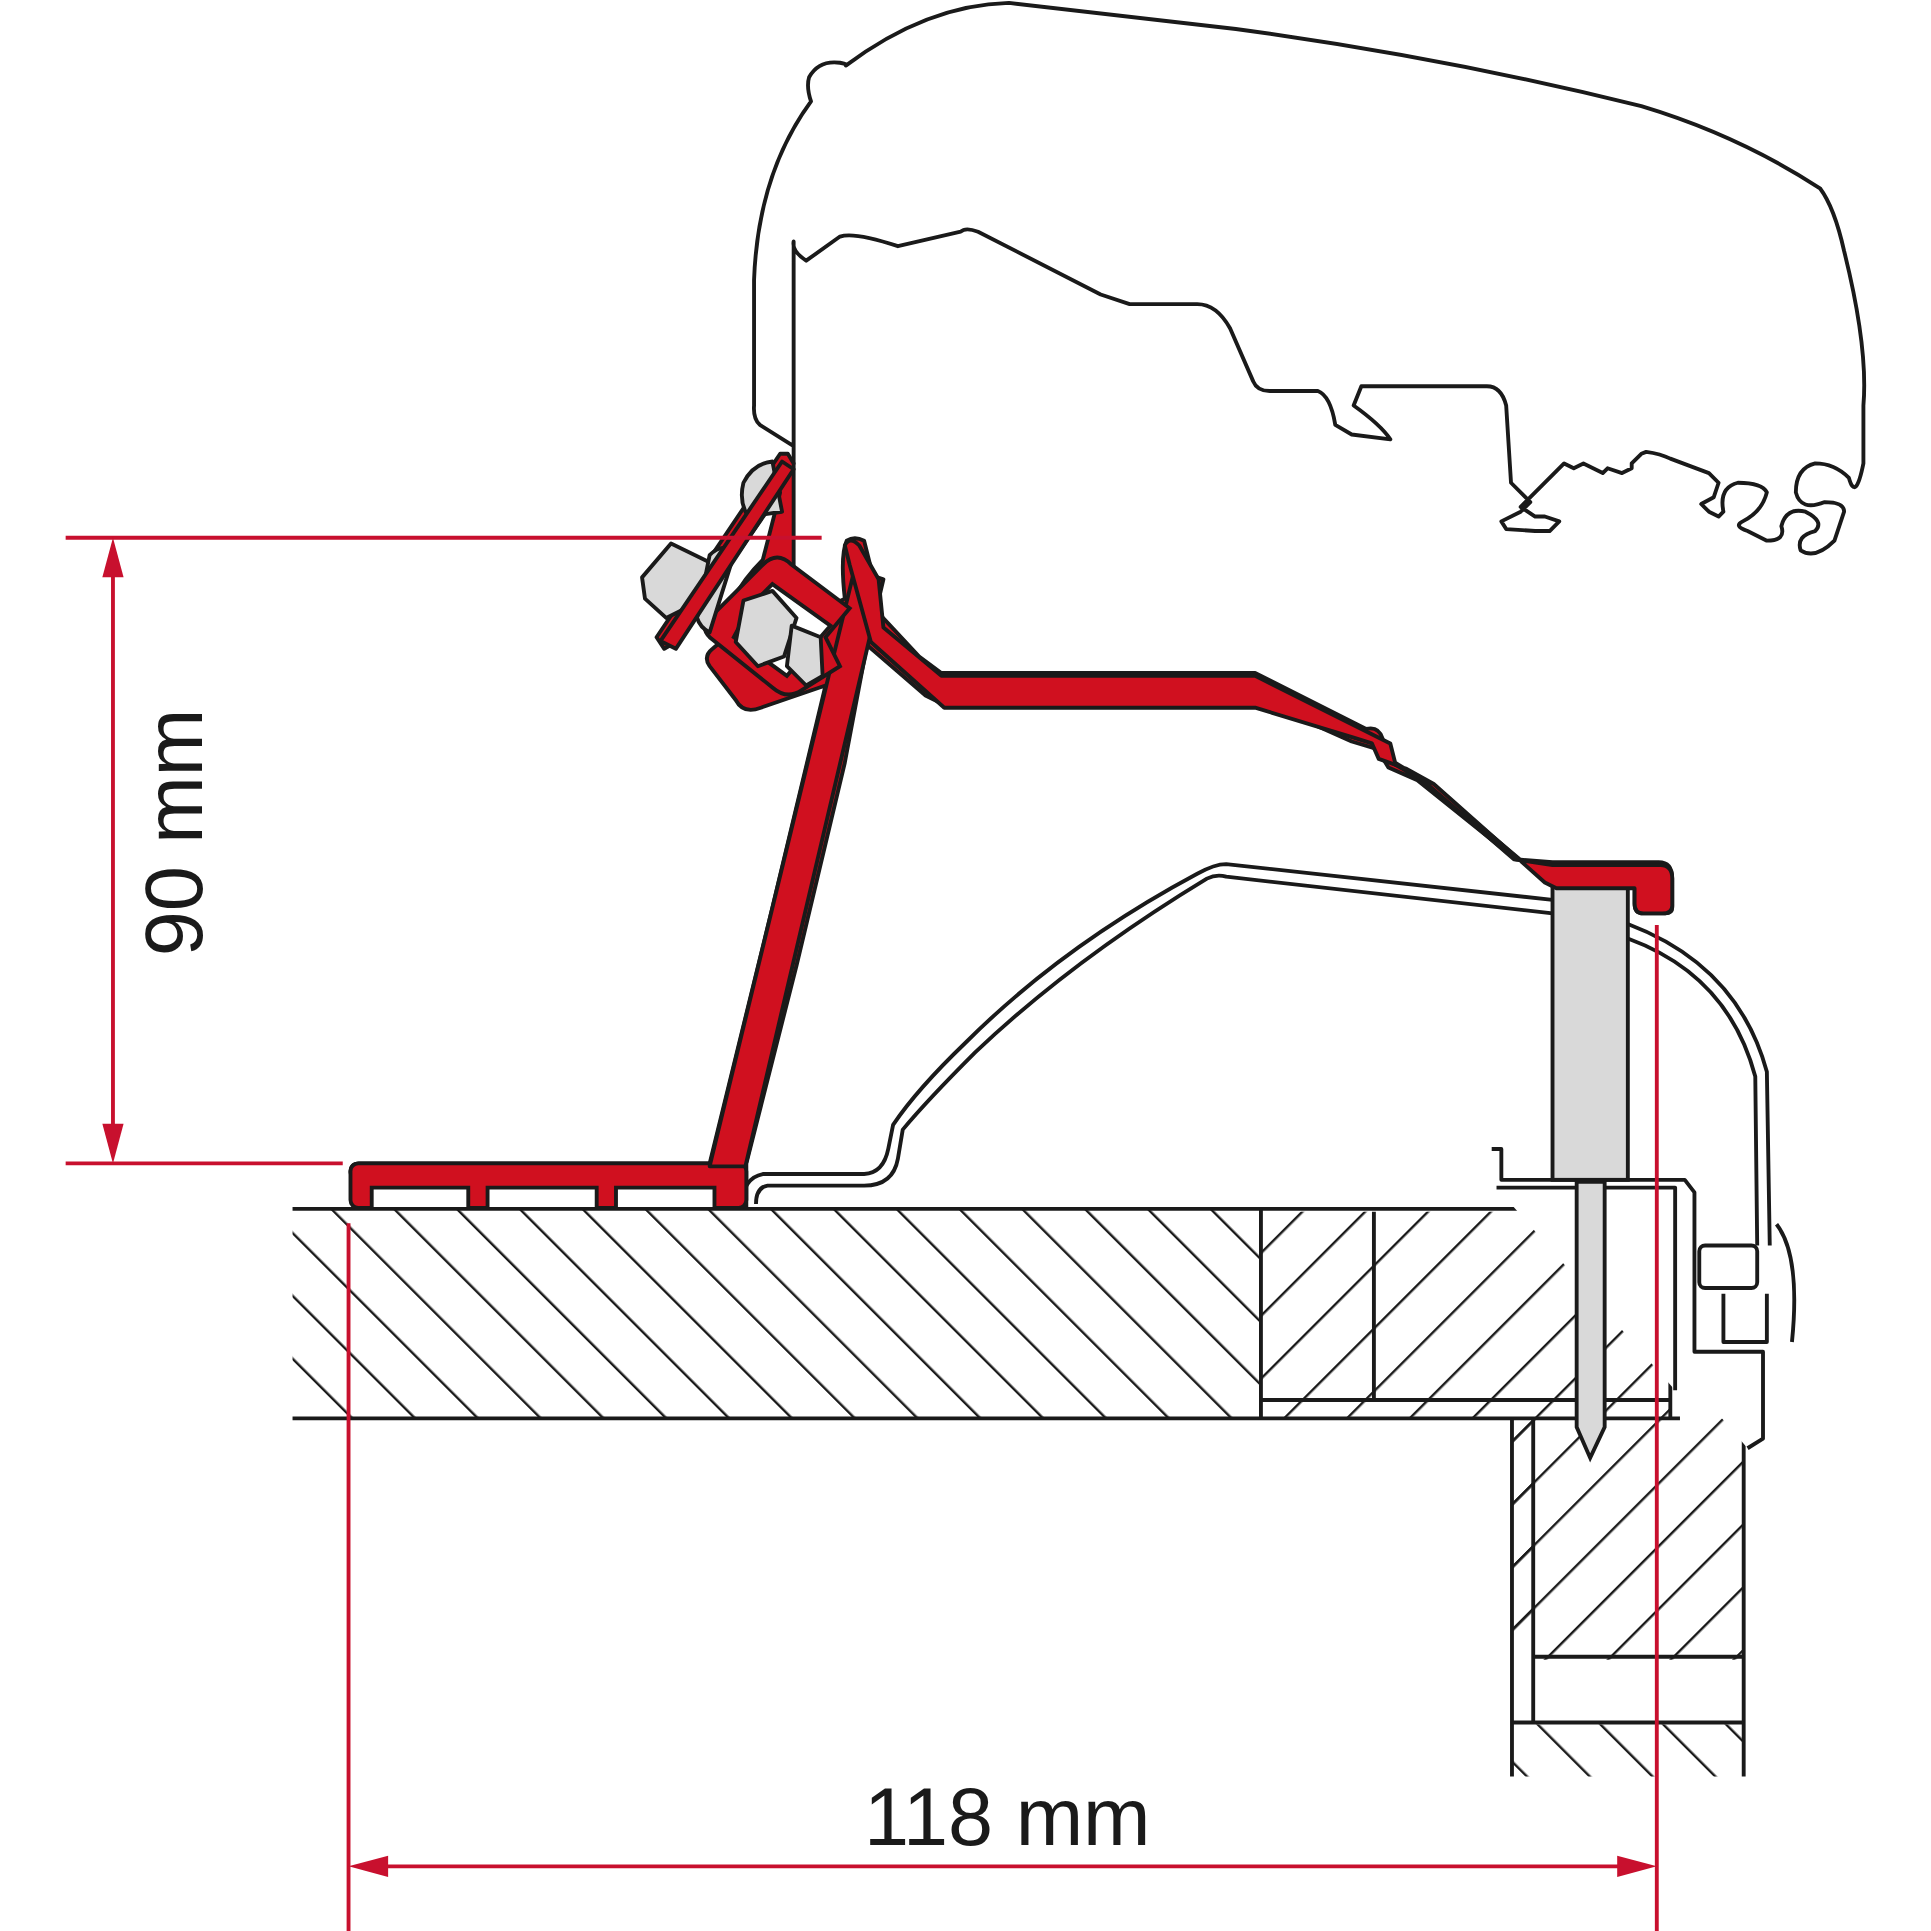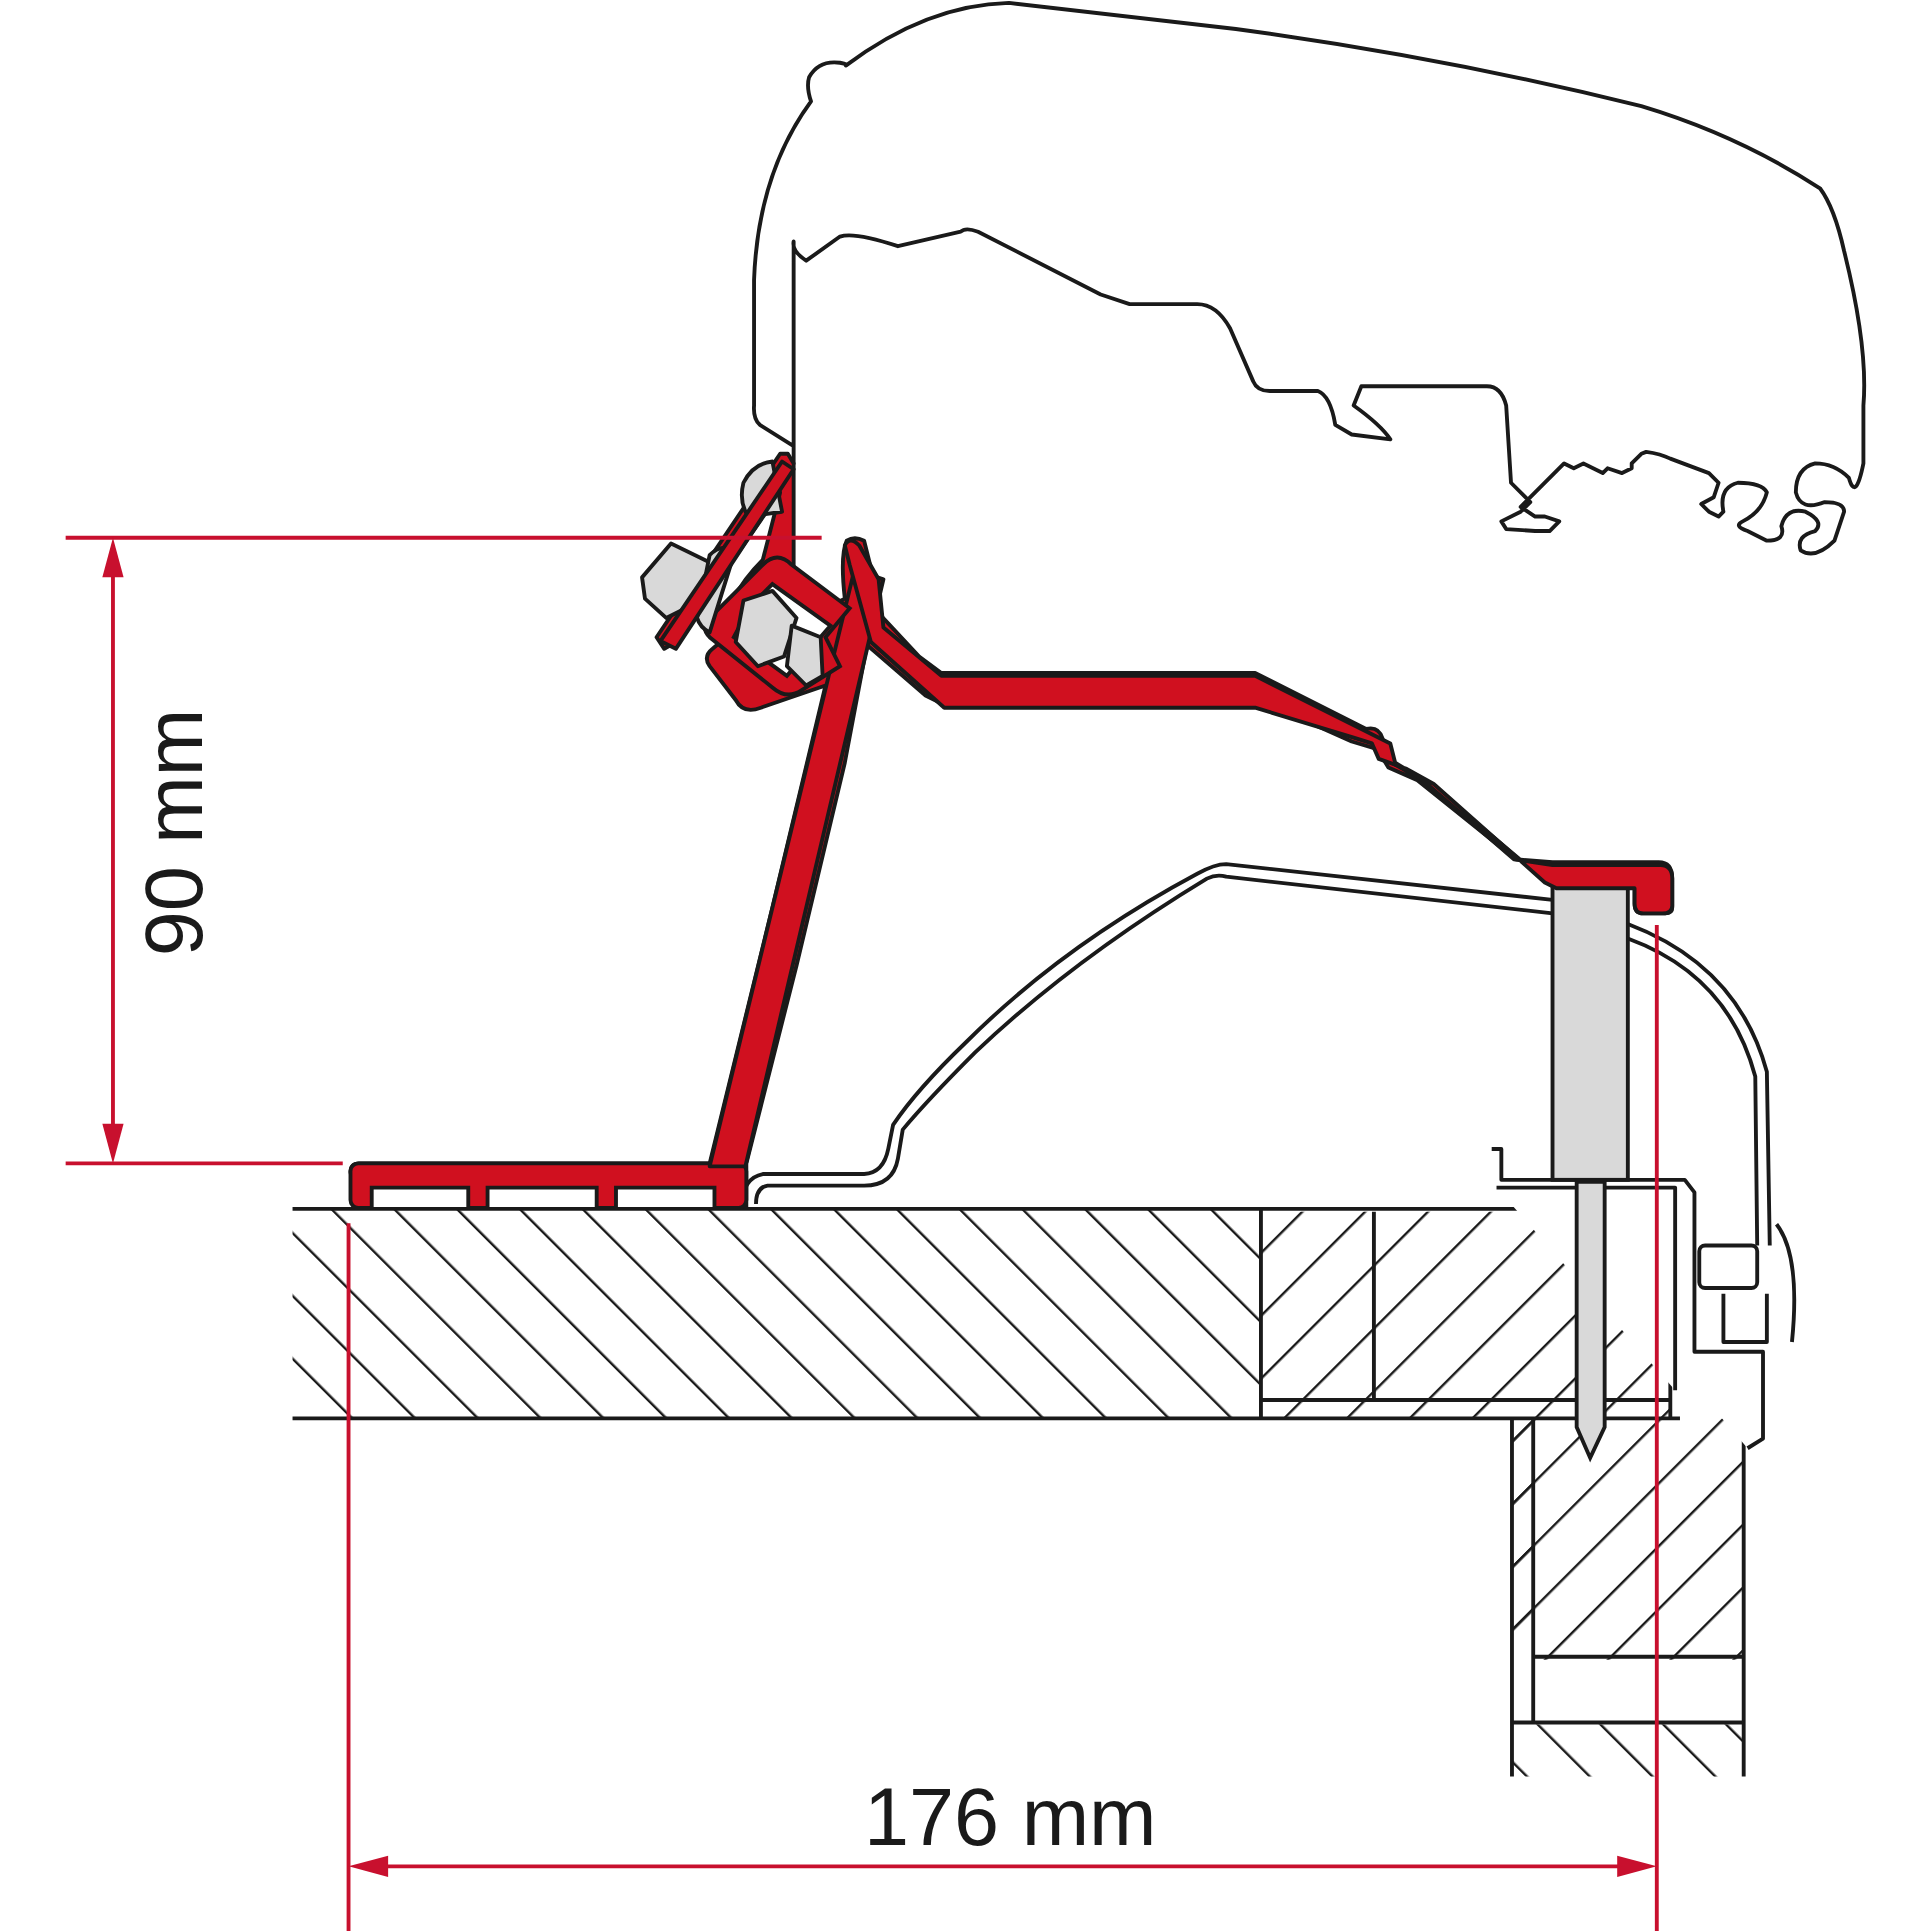--- a/index.html
+++ b/index.html
@@ -134,15 +134,15 @@
   </g>
   <g stroke="#C8102E" stroke-width="4" fill="#C8102E">
     <line x1="361" y1="1267" x2="361" y2="2000"></line>
     <line x1="1716" y1="958" x2="1716" y2="2000"></line>
     <line x1="400" y1="1933" x2="1680" y2="1933"></line>
     <polygon points="361,1933 402,1922 402,1944" stroke="none"></polygon>
     <polygon points="1716,1933 1675,1922 1675,1944" stroke="none"></polygon>
   </g>
 </svg>
 
-<div class="dim-label" id="lbl-h">176 mm</div>
+<div class="dim-label" id="lbl-h">118 mm</div>
 <div class="dim-label" id="lbl-v">90 mm</div>
 
 
 </body></html>

